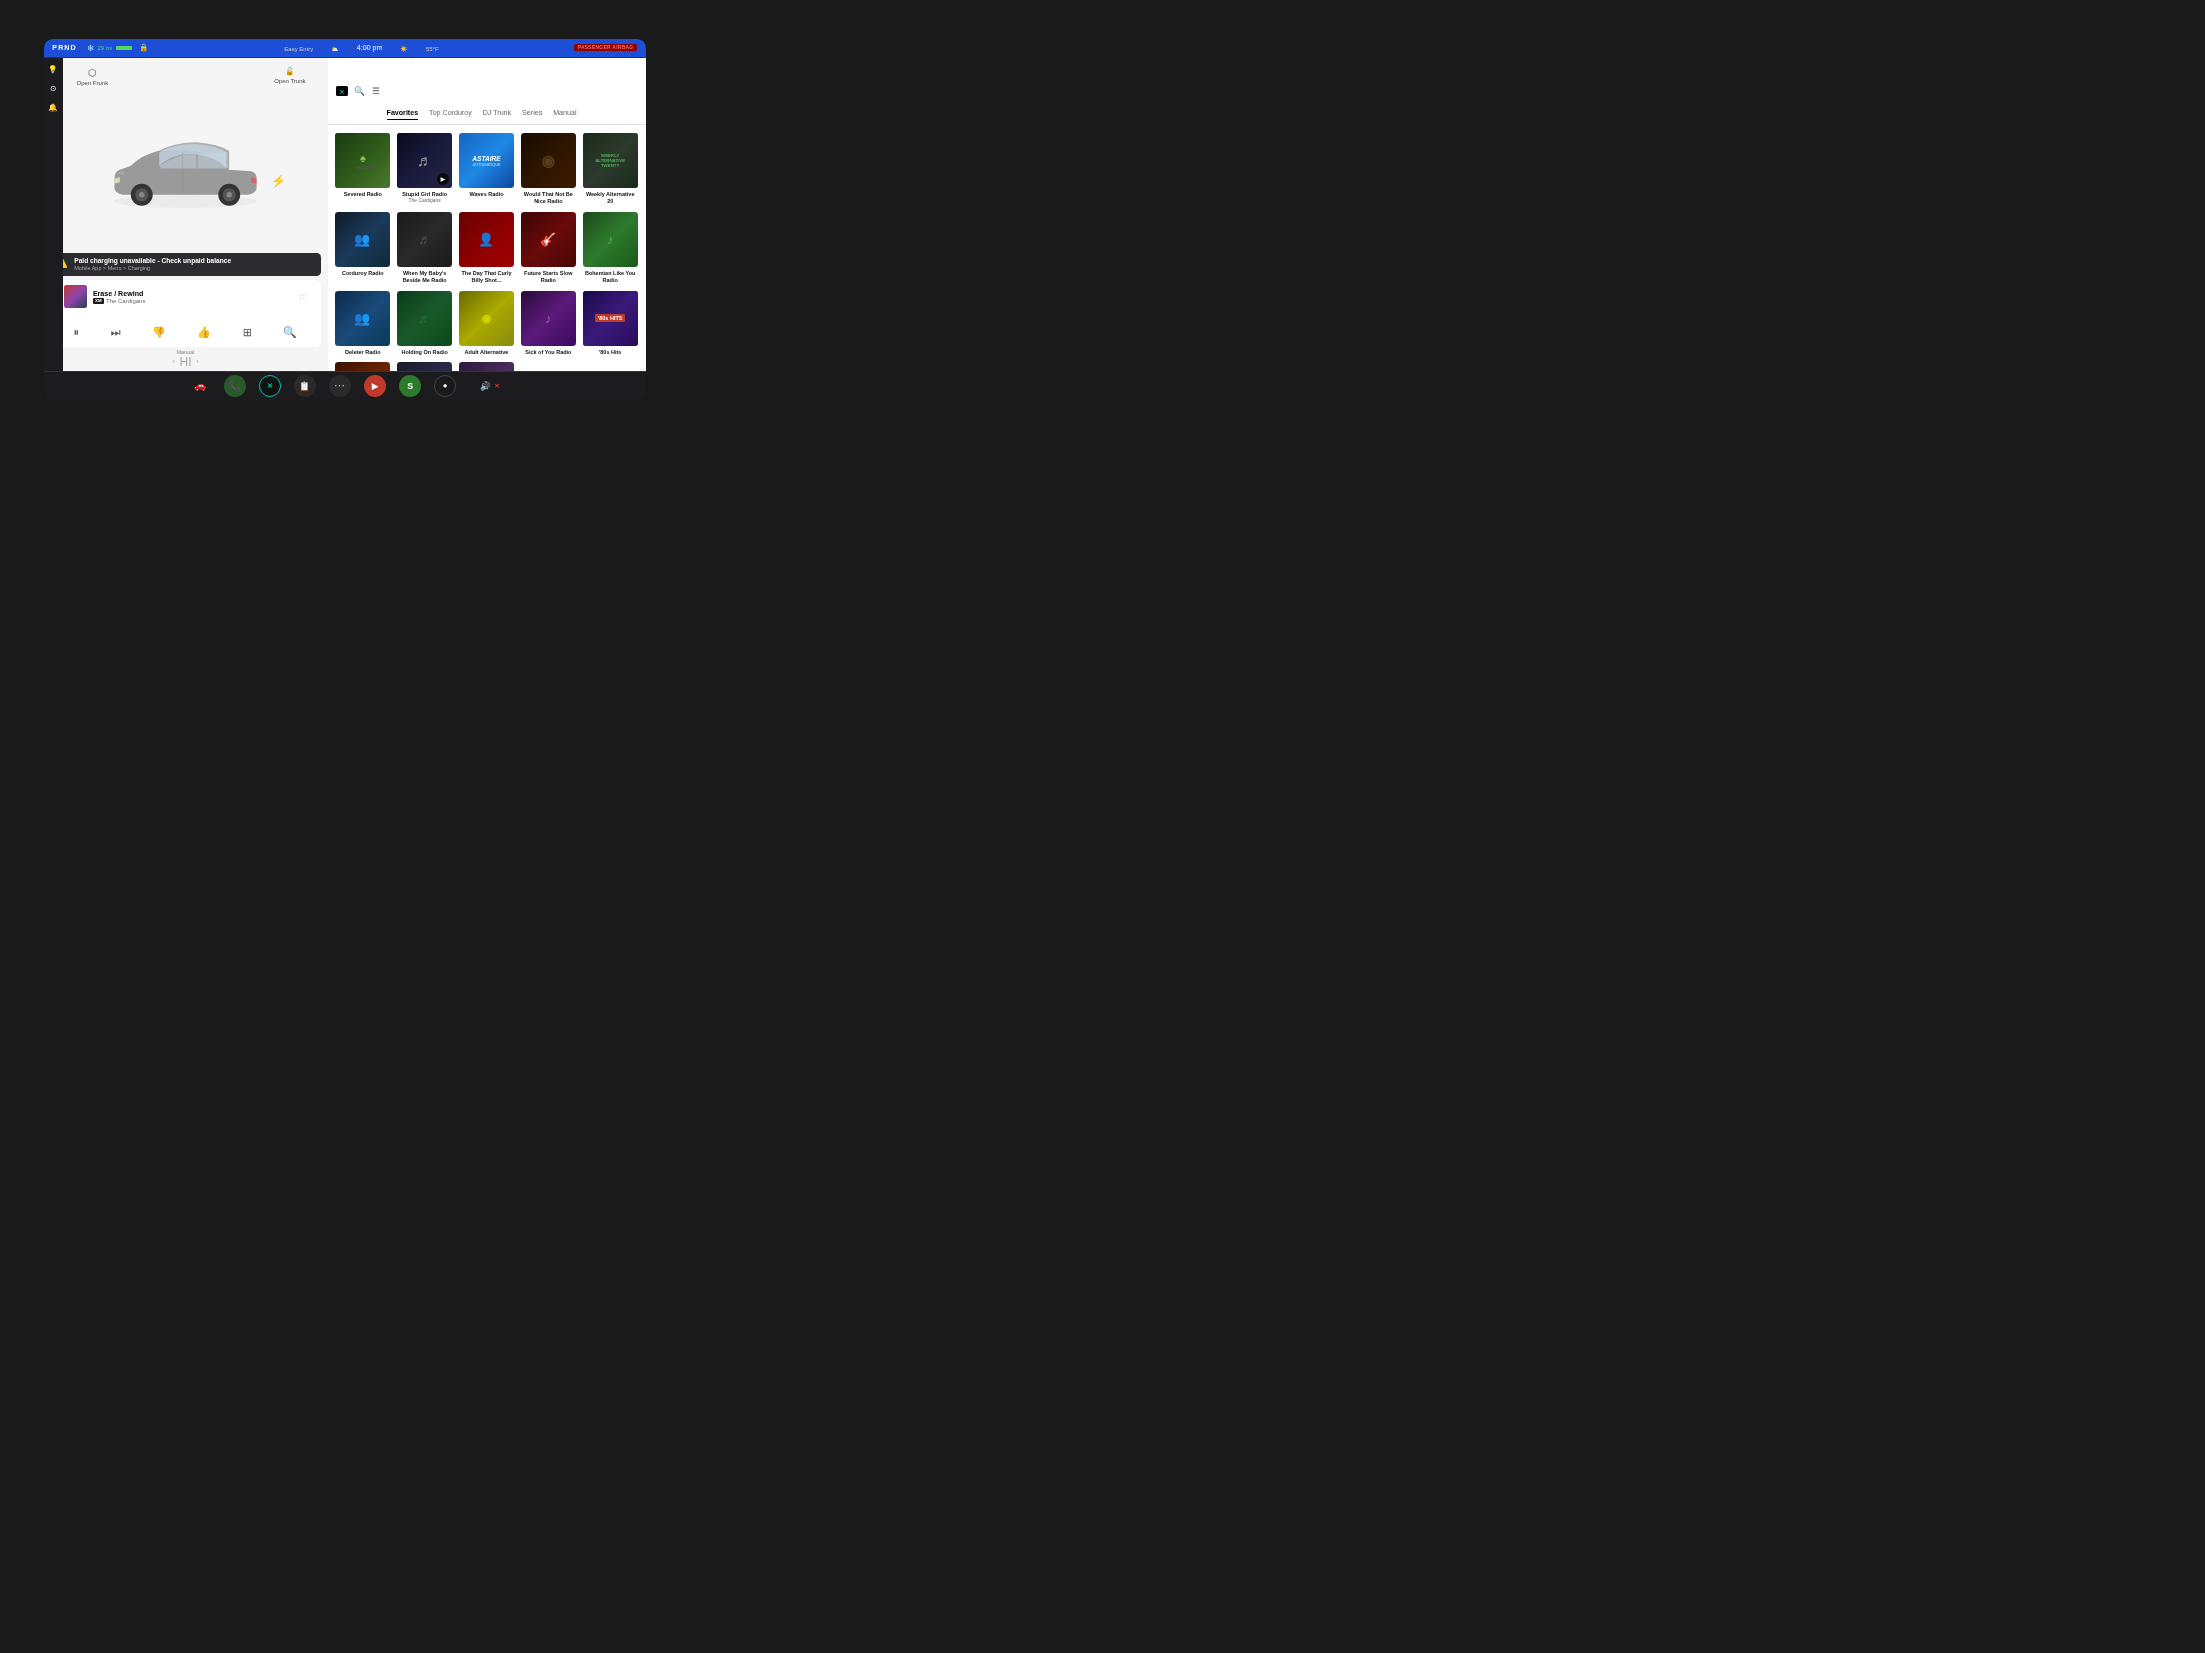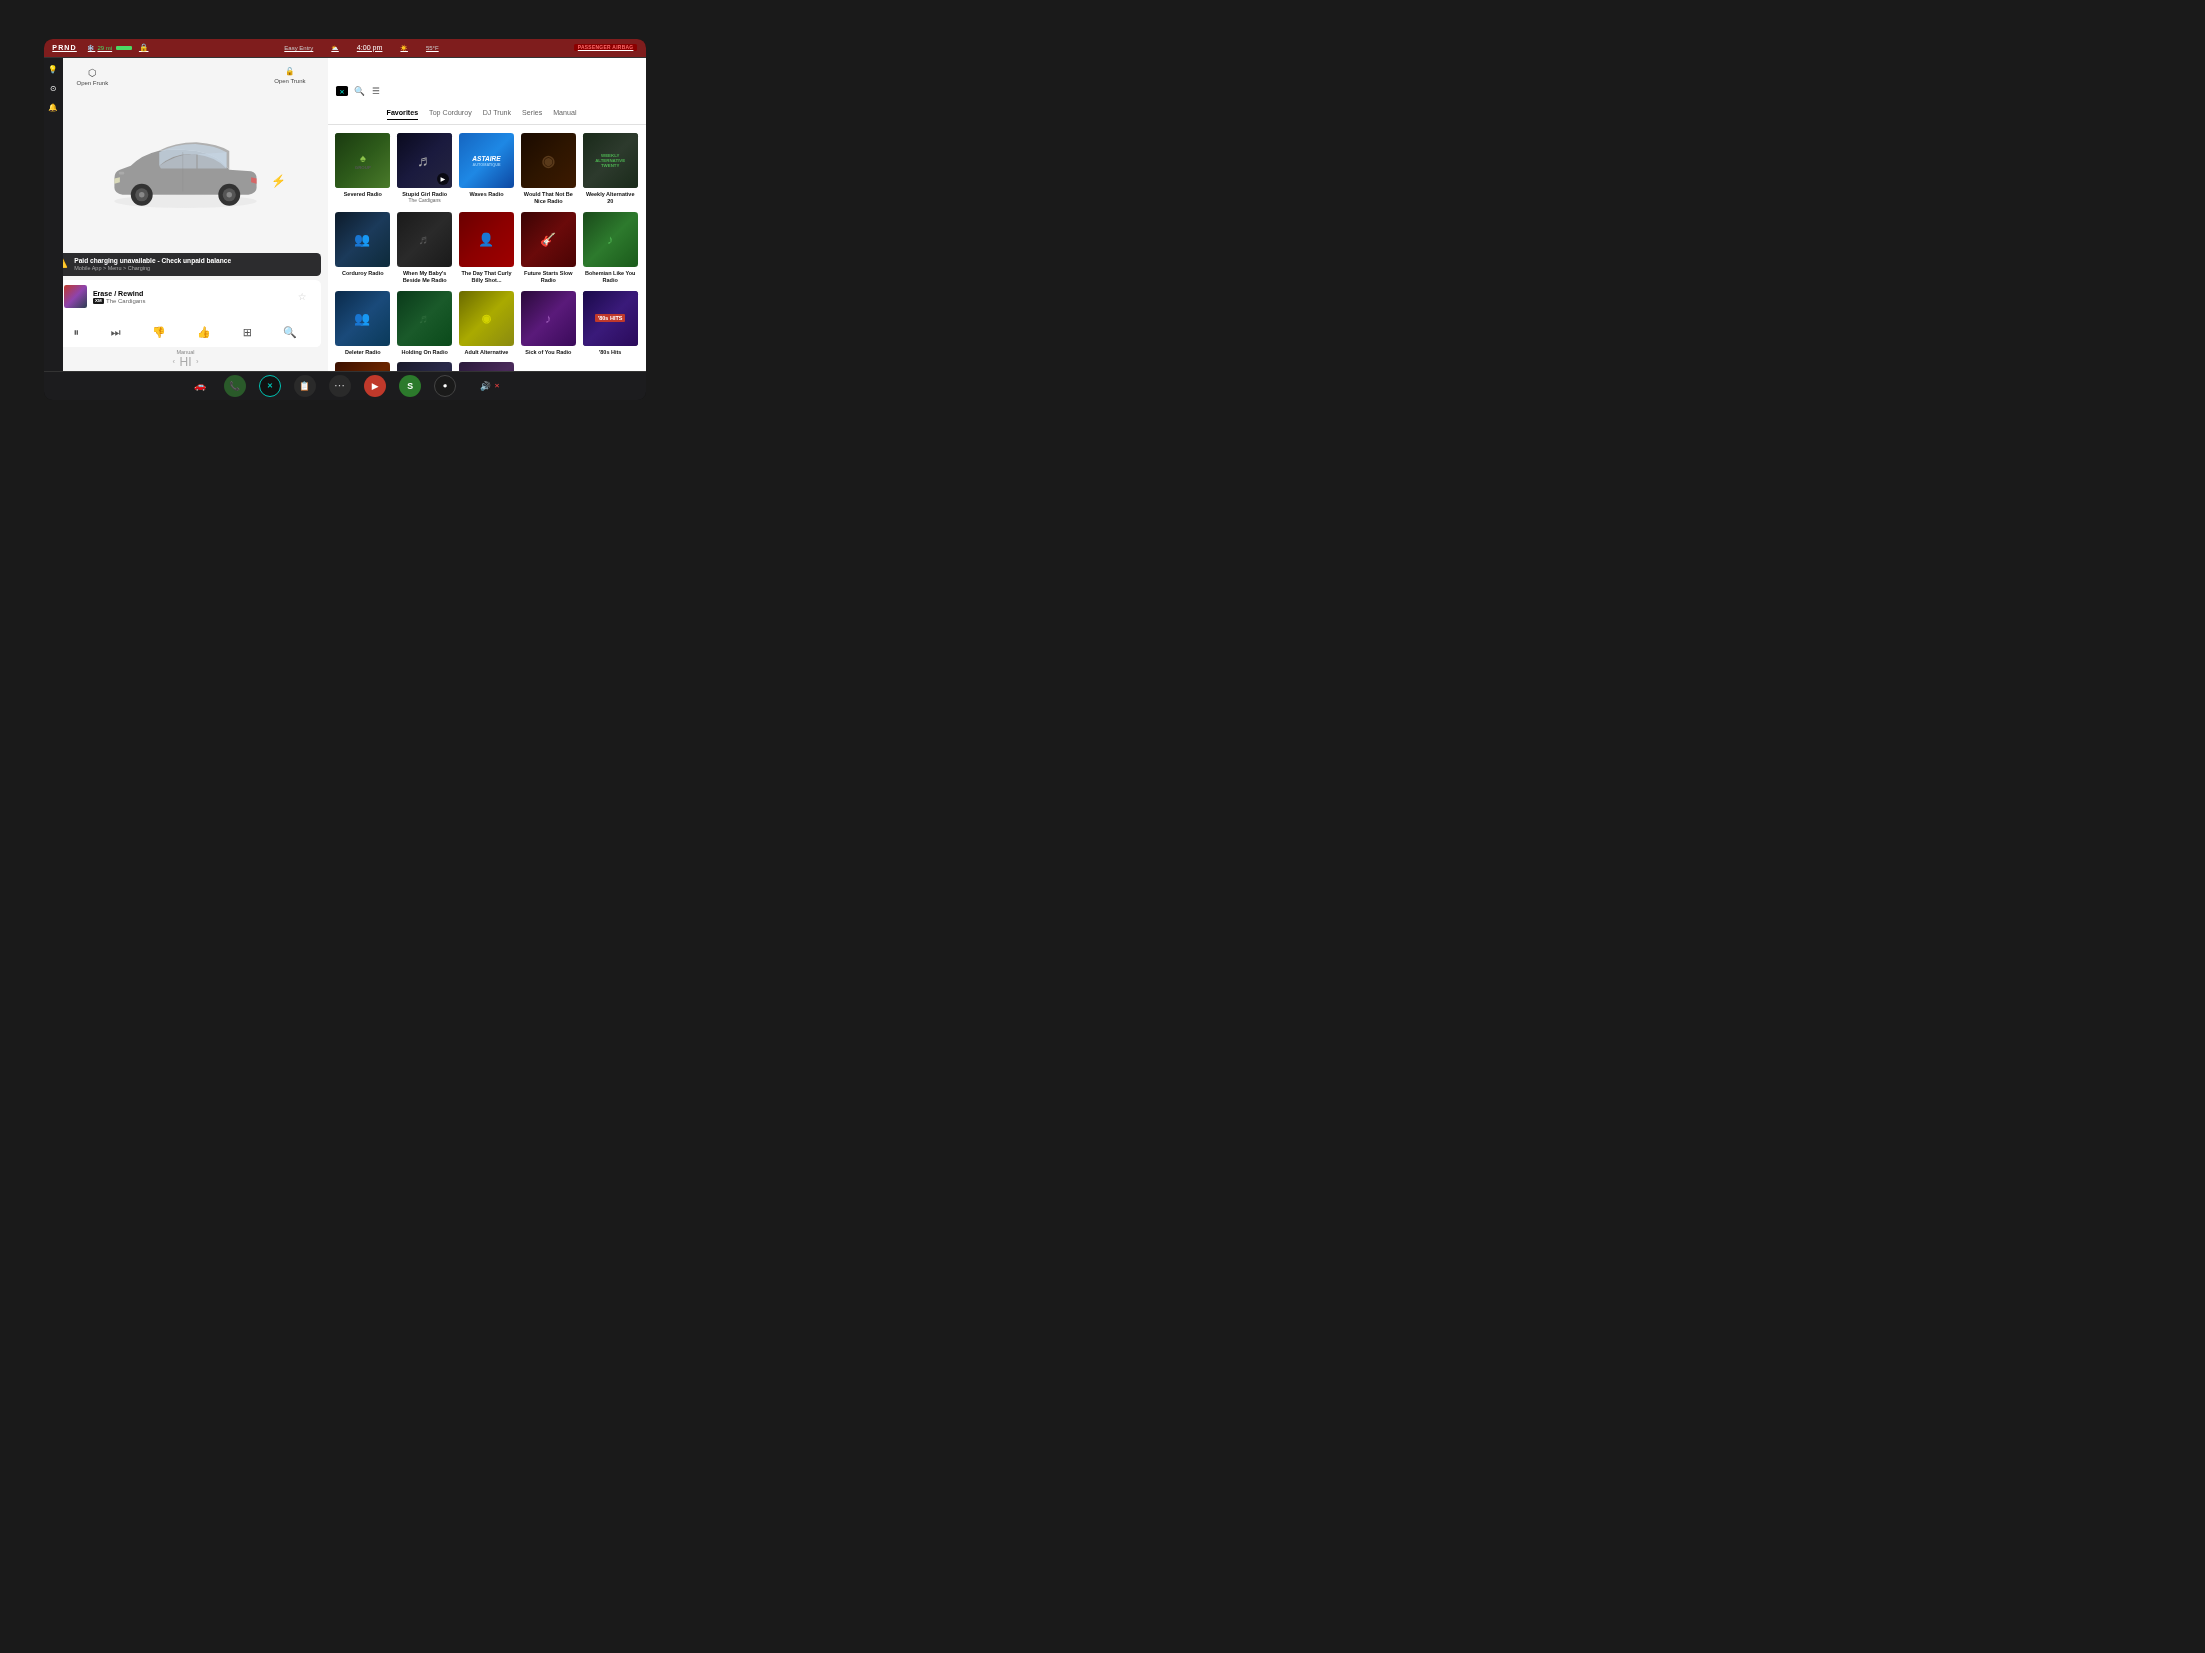--- a/index.html
+++ b/index.html
@@ -18,51 +18,50 @@
       height: 361px;
       background: #111;
       border-radius: 8.8px;
       display: flex;
       flex-direction: column;
       overflow: hidden;
       position: relative;
     }
     
     .status-bar {
-      background: #7f1d1d;
+      background: #1d4ed8;
       height: 19.7px;
       display: flex;
       align-items: center;
       padding: 0 8.8px;
       gap: 6.6px;
       color: #fff;
       font-size: 6.6px;
       border-bottom: 0.5px solid #333;
       flex-shrink: 0;
-      text-decoration: underline;
     }
     .prnd {
       font-size: 7.1px;
       font-weight: 600;
       letter-spacing: 1.1px;
       color: #fff;
       margin-right: 4.4px;
     }
     .status-item {
       display: flex;
       align-items: center;
       gap: 2.2px;
       color: #ccc;
       font-size: 6px;
     }
     .status-item.green { color: #4cd964; }
     .status-bar-center {
       flex: 1;
       display: flex;
-      align-items: center;
+      align-items: flex-end;
       justify-content: center;
       gap: 18px;
       font-size: 6px;
       color: #ccc;
     }
     .time { font-size: 7.1px; color: #fff; font-weight: 500; }
     .passenger-airbag {
       background: #8B0000;
       color: #ff6b6b;
       font-size: 4.9px;

